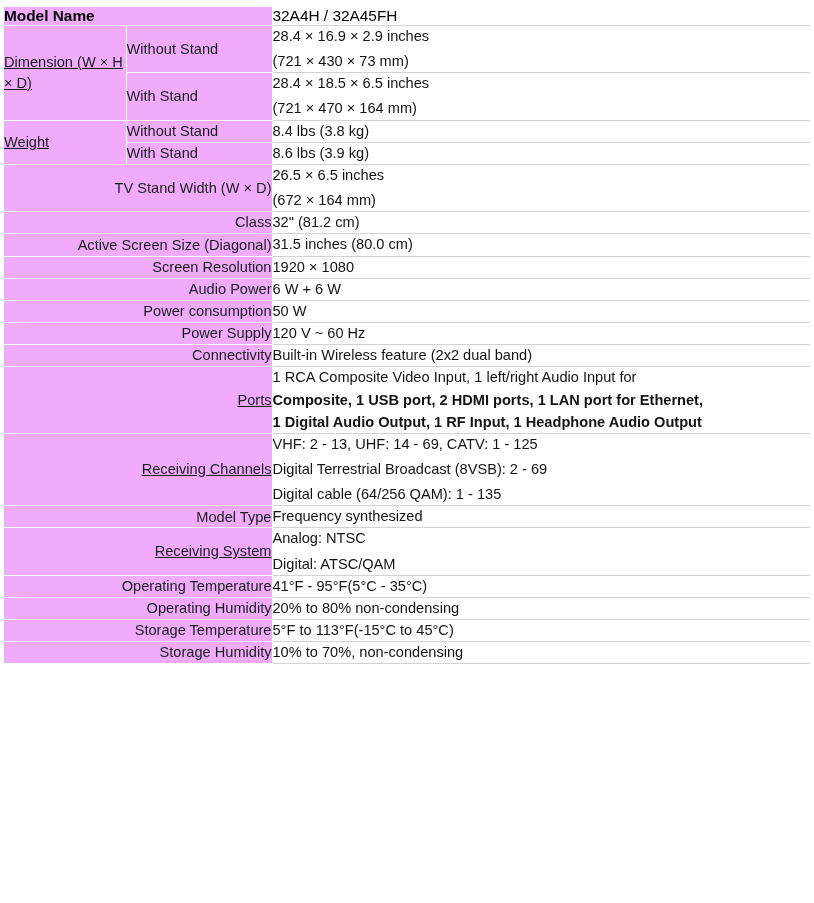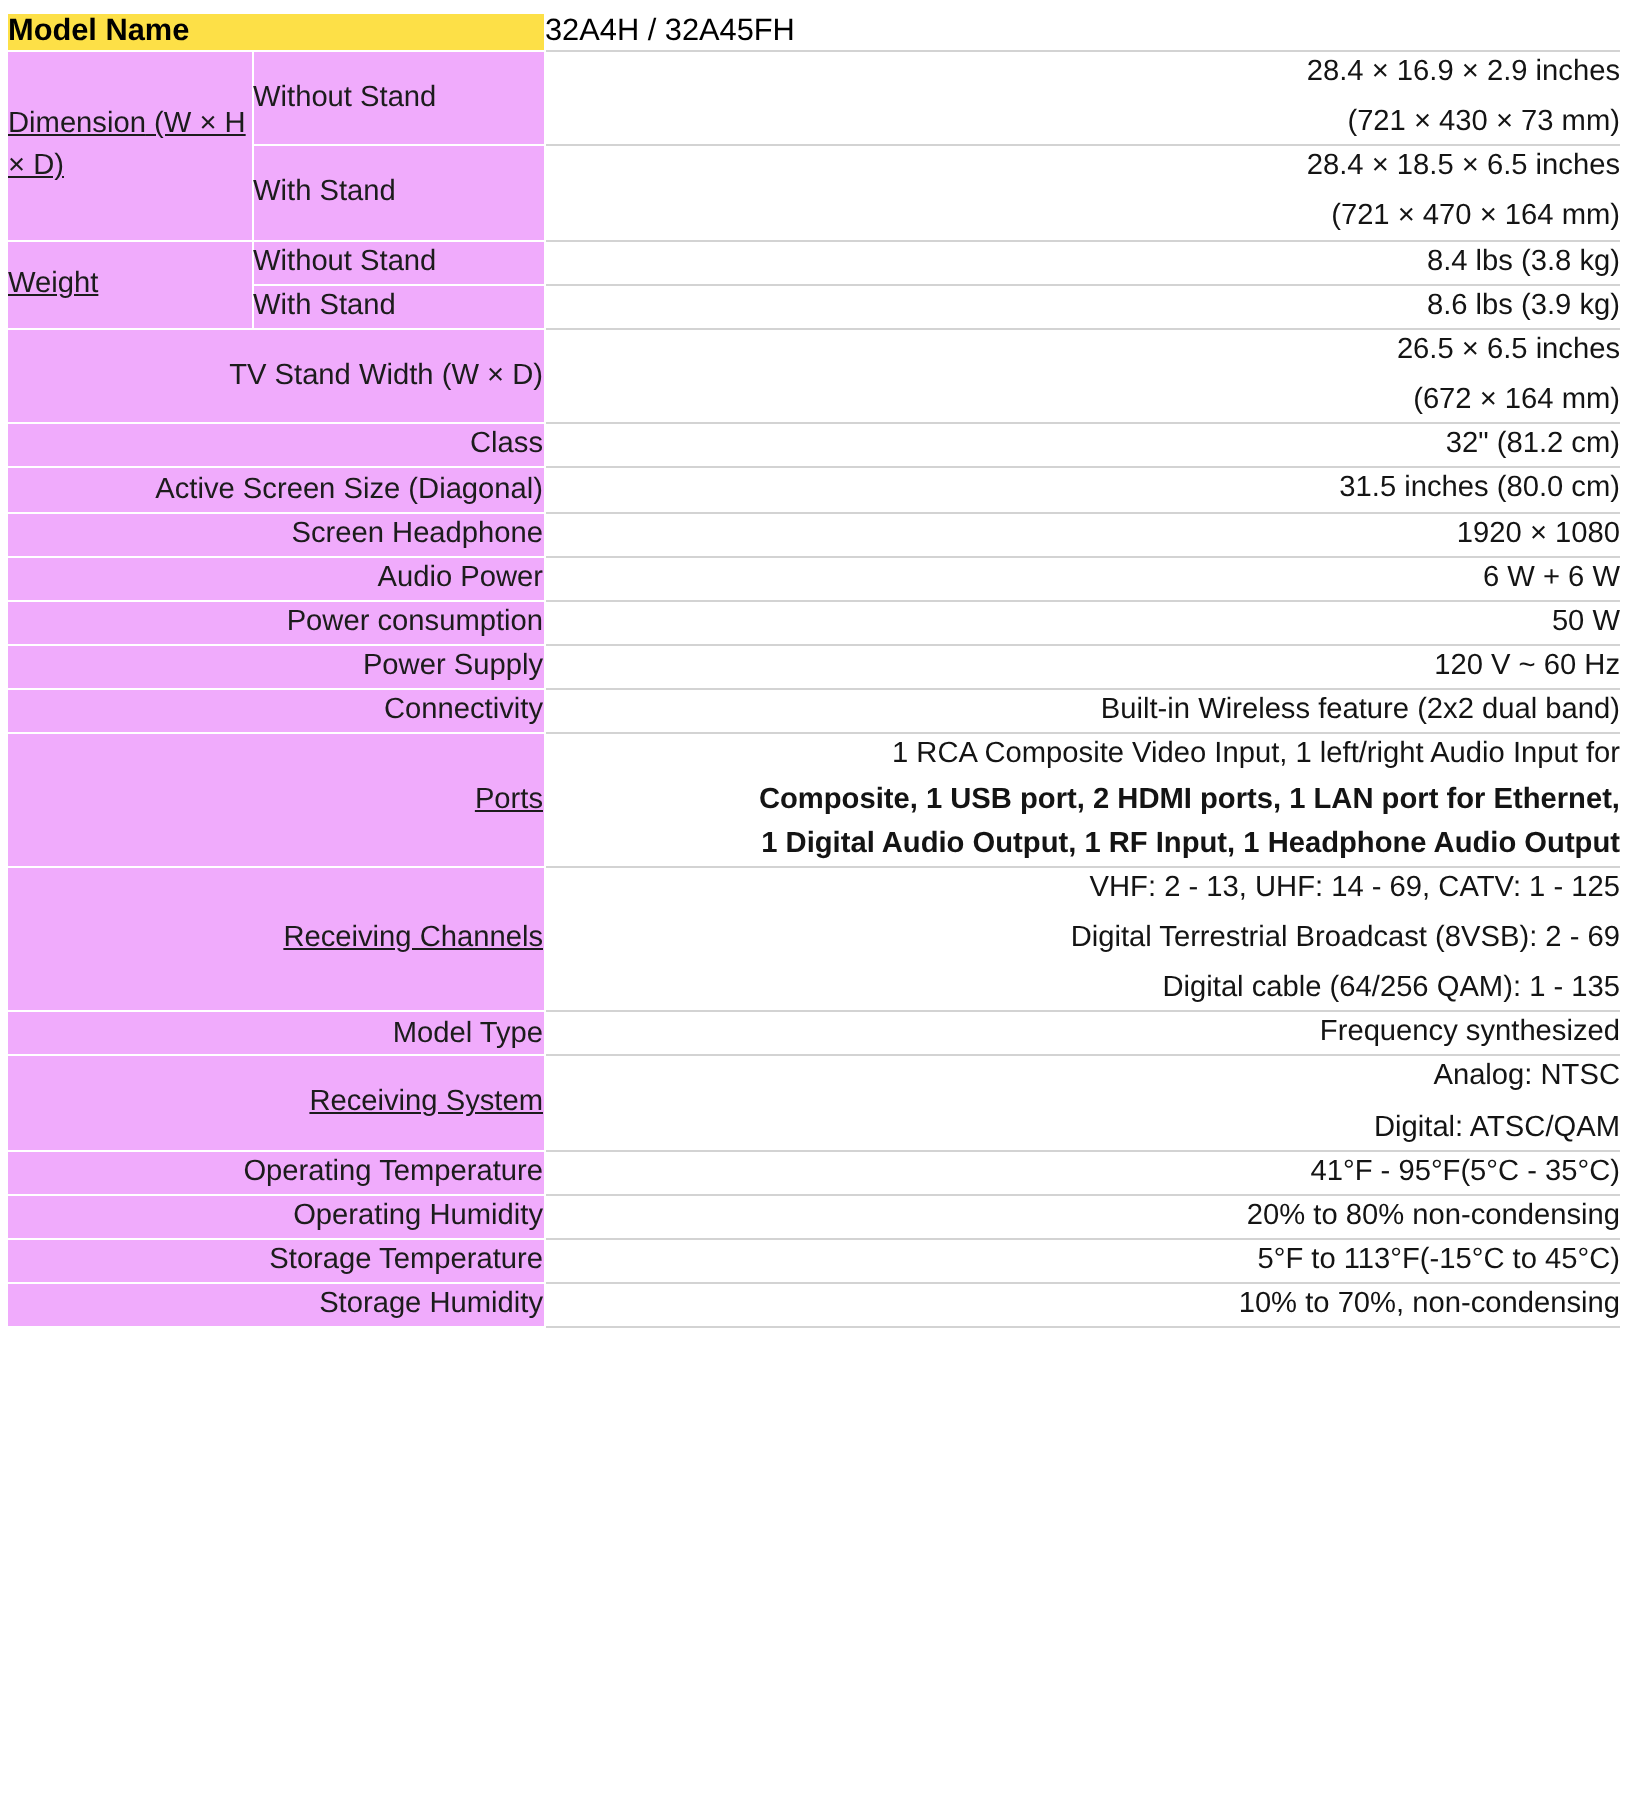--- a/index.html
+++ b/index.html
@@ -53,29 +53,28 @@
 
   
   .val {
     background: #ffffff;
     border-top: 1px solid #d3d3d3;
     border-bottom: 1px solid #d3d3d3;
     border-left: 1.5px solid #ffffff;
     padding: 6px 10px 6px 12px;
     line-height: 1.45;
     color: #141414;
-    text-align: right;
   }
   .val .line { display: block; }
   .val .line + .line { margin-top: 4px; }
   .val.wrapblock .line + .line { margin-top: 1px; font-weight: bold; }
 
   
   .hdr-lbl {
-    background: #fde047;
+    background: #f0abfc;
     font-weight: bold;
     font-size: 15.4px;
     padding: 10px 0 10px 14px;
     color: #000000;
     border-bottom: 1.5px solid #ffffff;
   }
   .hdr-val {
     background: #ffffff;
     font-weight: normal;
     font-size: 15.4px;
@@ -160,21 +159,21 @@
     </tr>
 
     <tr>
       <td class="lbl span2" colspan="2">Active Screen Size (Diagonal)</td>
       <td class="val">
         <span class="line">31.5 inches (80.0 cm)</span>
       </td>
     </tr>
 
     <tr>
-      <td class="lbl span2" colspan="2">Screen Headphone</td>
+      <td class="lbl span2" colspan="2">Screen Resolution</td>
       <td class="val">
         <span class="line">1920 × 1080</span>
       </td>
     </tr>
 
     <tr>
       <td class="lbl span2" colspan="2">Audio Power</td>
       <td class="val">
         <span class="line">6 W + 6 W</span>
       </td>

